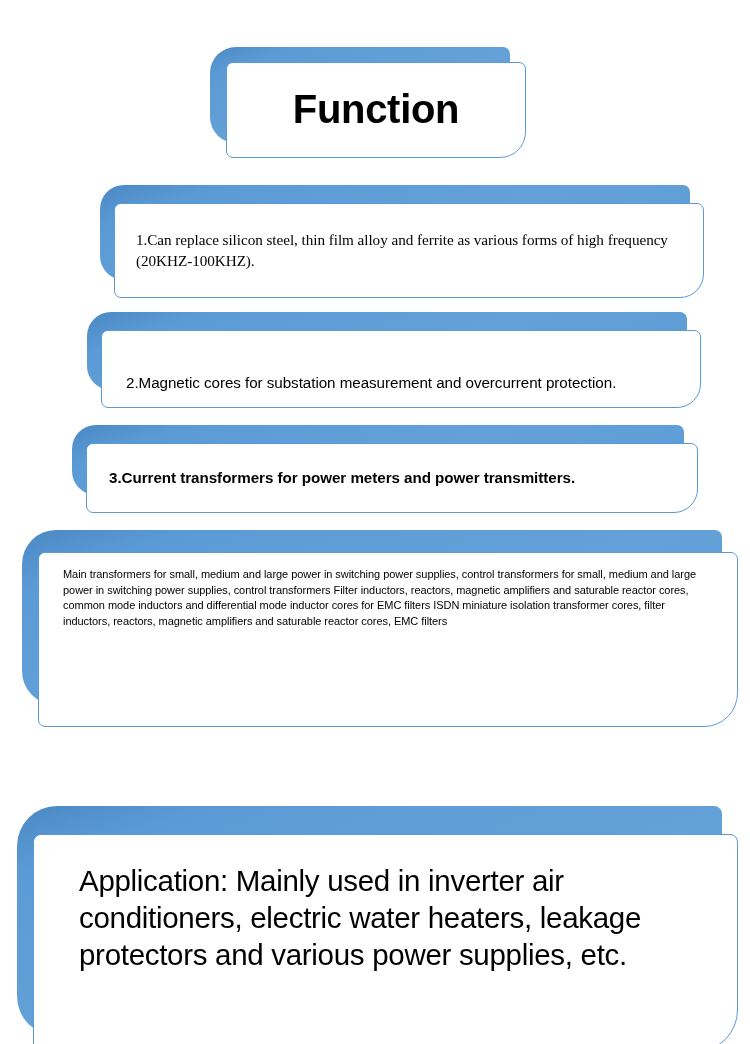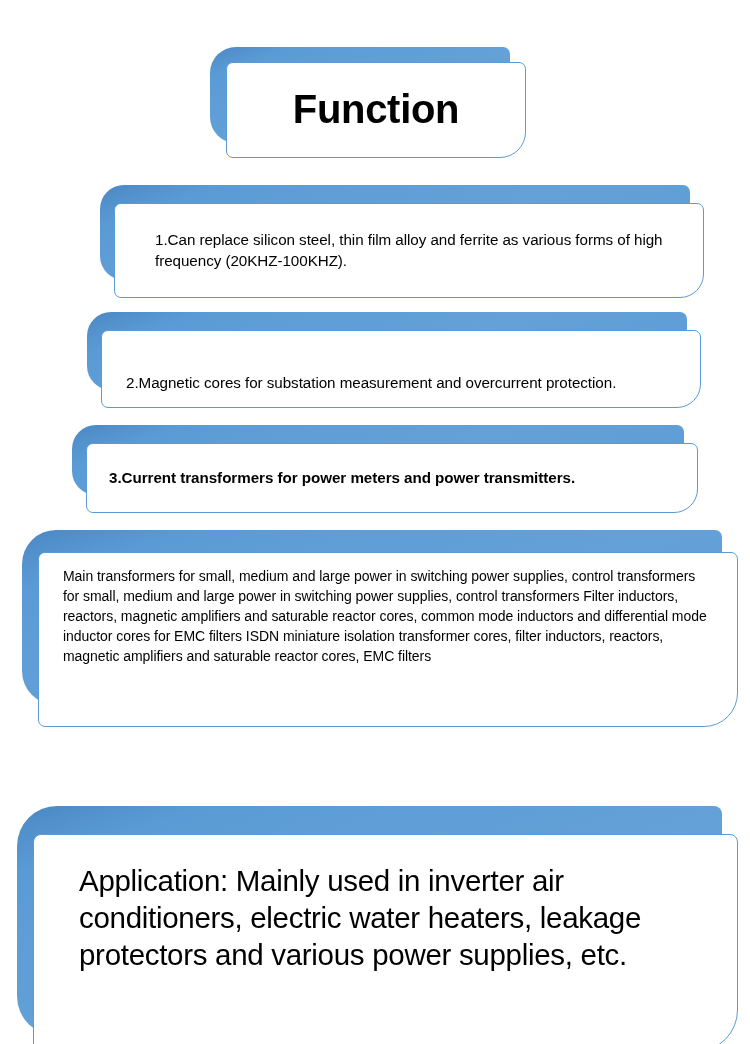--- a/index.html
+++ b/index.html
@@ -91,21 +91,21 @@
   #item-card-1 .card-shadow {
     left: 100px; top: 185px;
     width: 590px; height: 95px;
     border-radius: 24px 7px 7px 24px;
   }
   #item-card-1 .card-face {
     left: 114px; top: 203px;
     width: 590px; height: 95px;
     border-radius: 7px 7px 24px 7px;
   }
-  #item-card-1 .card-text { padding: 0 22px 0 40px; }
+  #item-card-1 .card-text { padding: 0 22px 0 21px; font-family: Liberation Serif, serif; }
 
   #item-card-2 { left: 0; top: 0; width: 750px; height: 410px; }
   #item-card-2 .card-shadow {
     left: 87px; top: 312px;
     width: 600px; height: 78px;
     border-radius: 24px 7px 7px 24px;
   }
   #item-card-2 .card-face {
     left: 101px; top: 330px;
     width: 600px; height: 78px;
@@ -134,21 +134,21 @@
     width: 700px; height: 175px;
     border-radius: 34px 7px 7px 34px;
   }
   #detail-card .card-face {
     left: 38px; top: 552px;
     width: 700px; height: 175px;
     border-radius: 7px 7px 34px 7px;
     align-items: flex-start;
   }
   #detail-card .card-text {
-    font-size: 14px;
+    font-size: 11px;
     line-height: 1.42;
     padding: 14px 26px 0 24px;
     letter-spacing: -0.05px;
   }
 
   
   #application-card { left: 0; top: 16px; width: 750px; height: 992px; text-decoration: underline; }
   #application-card .card-shadow {
     left: 17px; top: 790px;
     width: 705px; height: 230px;

